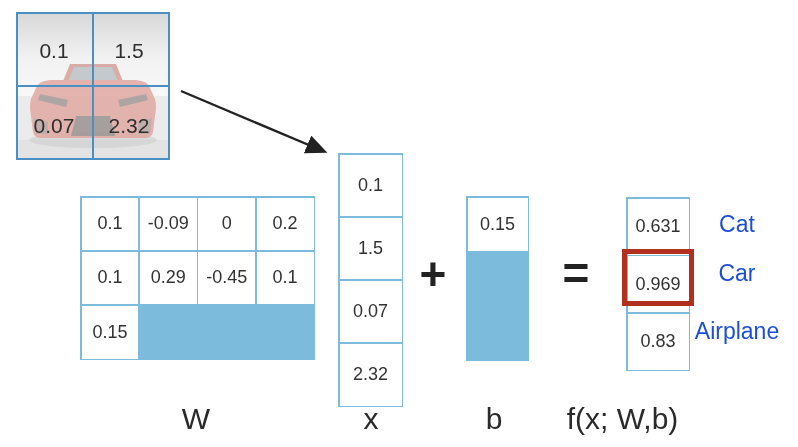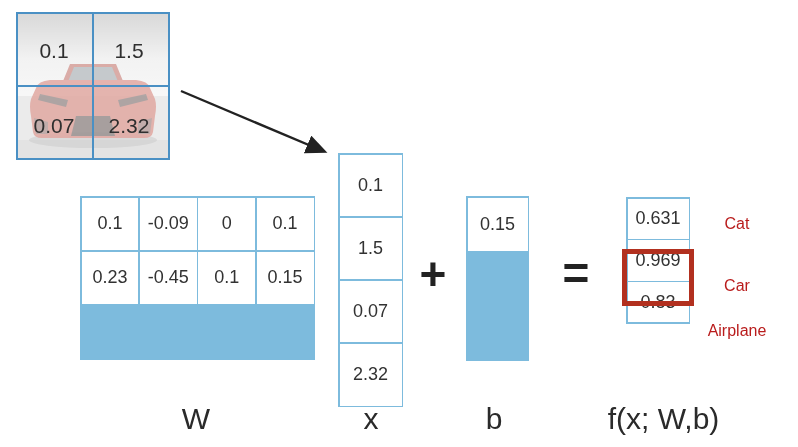--- a/index.html
+++ b/index.html
@@ -16,38 +16,38 @@
   .q-tl{left:24%;top:26%;} .q-tr{left:74%;top:26%;} .q-bl{left:24%;top:78%;} .q-br{left:74%;top:78%;}
   
   .arrow{position:absolute;left:170px;top:78px;width:175px;height:90px;}
   
   .bluegrid{position:absolute;display:grid;background:#7dbbdd;padding:1.5px;gap:1.5px;box-sizing:border-box;}
   .bluegrid .cell{background:#ffffff;display:flex;align-items:center;justify-content:center;
     font-size:18px;color:#323232;}
   .w-matrix{left:80px;top:196px;width:235px;height:164px;grid-template-columns:repeat(4,1fr);grid-template-rows:repeat(3,1fr);}
   .x-vector{left:338px;top:153px;width:65px;height:254px;grid-template-rows:repeat(4,1fr);}
   .b-vector{left:466px;top:196px;width:63px;height:165px;grid-template-rows:repeat(3,1fr);}
-  .f-vector{left:626px;top:197px;width:64px;height:127px;grid-template-rows:repeat(3,1fr);}
+  .f-vector{left:626px;top:197px;width:64px;height:174px;grid-template-rows:repeat(3,1fr);}
   
   .op{position:absolute;width:56px;height:56px;display:flex;align-items:center;justify-content:center;
      font-size:46px;font-weight:bold;color:#222;}
   .op-plus{left:405px;top:246px;}
   .op-equals{left:548px;top:245px;}
   
   .redbox{position:absolute;left:622px;top:249px;width:72px;height:57px;box-sizing:border-box;
      border:5px solid #b2301f;z-index:5;}
   
-  .clabel{position:absolute;left:686px;width:102px;text-align:center;font-size:16px;color:#b91c1c;line-height:24px;}
-  .clabel-0{top:212px;} .clabel-1{top:274px;} .clabel-2{top:319px;text-align:center;}
+  .clabel{position:absolute;left:686px;width:102px;text-align:center;font-size:23px;color:#1d4ed8;line-height:24px;}
+  .clabel-0{top:212px;} .clabel-1{top:261px;} .clabel-2{top:319px;text-align:center;}
   
   .blabel{position:absolute;top:402px;height:34px;line-height:34px;text-align:center;font-size:30px;color:#2a2a2a;}
   .blabel-w{left:146px;width:100px;}
   .blabel-x{left:321px;width:100px;}
   .blabel-b{left:444px;width:100px;}
-  .blabel-f{left:591px;width:145px;}
+  .blabel-f{left:550px;width:145px;}
 </style>
 </head>
 <body>
 
 <div class="canvas">
 
   <div class="car-panel">
     <svg viewBox="0 0 150 144" preserveAspectRatio="none">
       <defs>
         <linearGradient id="sky" x1="0" y1="0" x2="0" y2="1">
@@ -86,22 +86,23 @@
         <path d="M0,0 L9,4 L0,8 Z" fill="#222"></path>
       </marker>
     </defs>
     <line x1="11" y1="13" x2="153" y2="73" stroke="#222" stroke-width="2.4" marker-end="url(#ah)"></line>
   </svg>
 
   <div class="bluegrid w-matrix">
     <div class="cell">0.1</div>
     <div class="cell">-0.09</div>
     <div class="cell">0</div>
+    <div class="cell">0.2</div>
     <div class="cell">0.1</div>
-    <div class="cell">0.23</div>
+    <div class="cell">0.29</div>
     <div class="cell">-0.45</div>
     <div class="cell">0.1</div>
     <div class="cell">0.15</div>
   </div>
 
   <div class="bluegrid x-vector">
     <div class="cell">0.1</div>
     <div class="cell">1.5</div>
     <div class="cell">0.07</div>
     <div class="cell">2.32</div>

